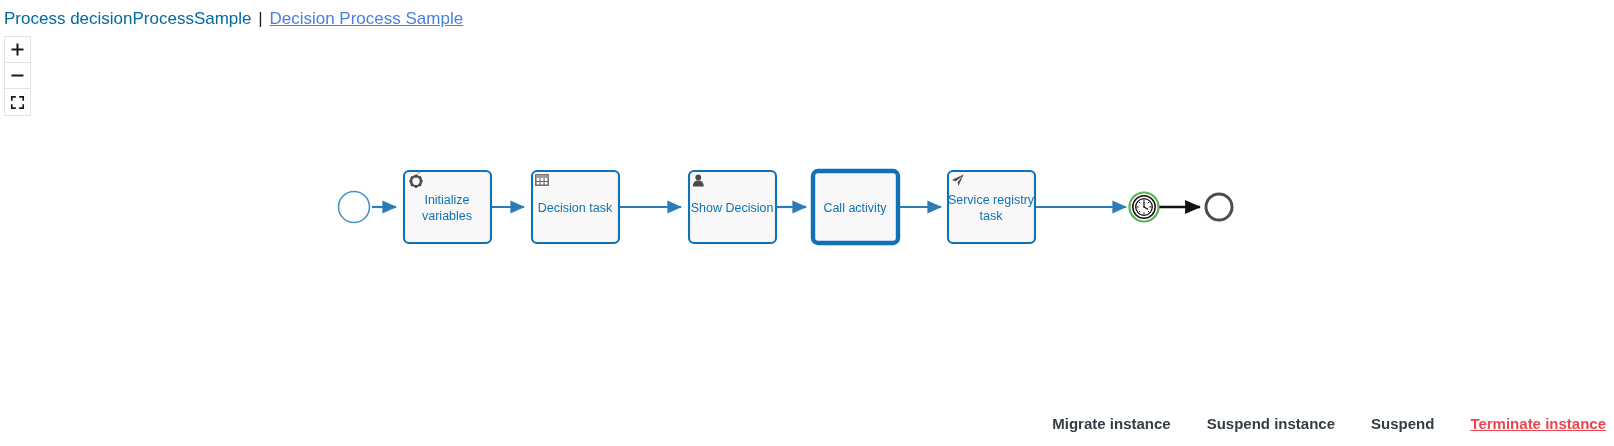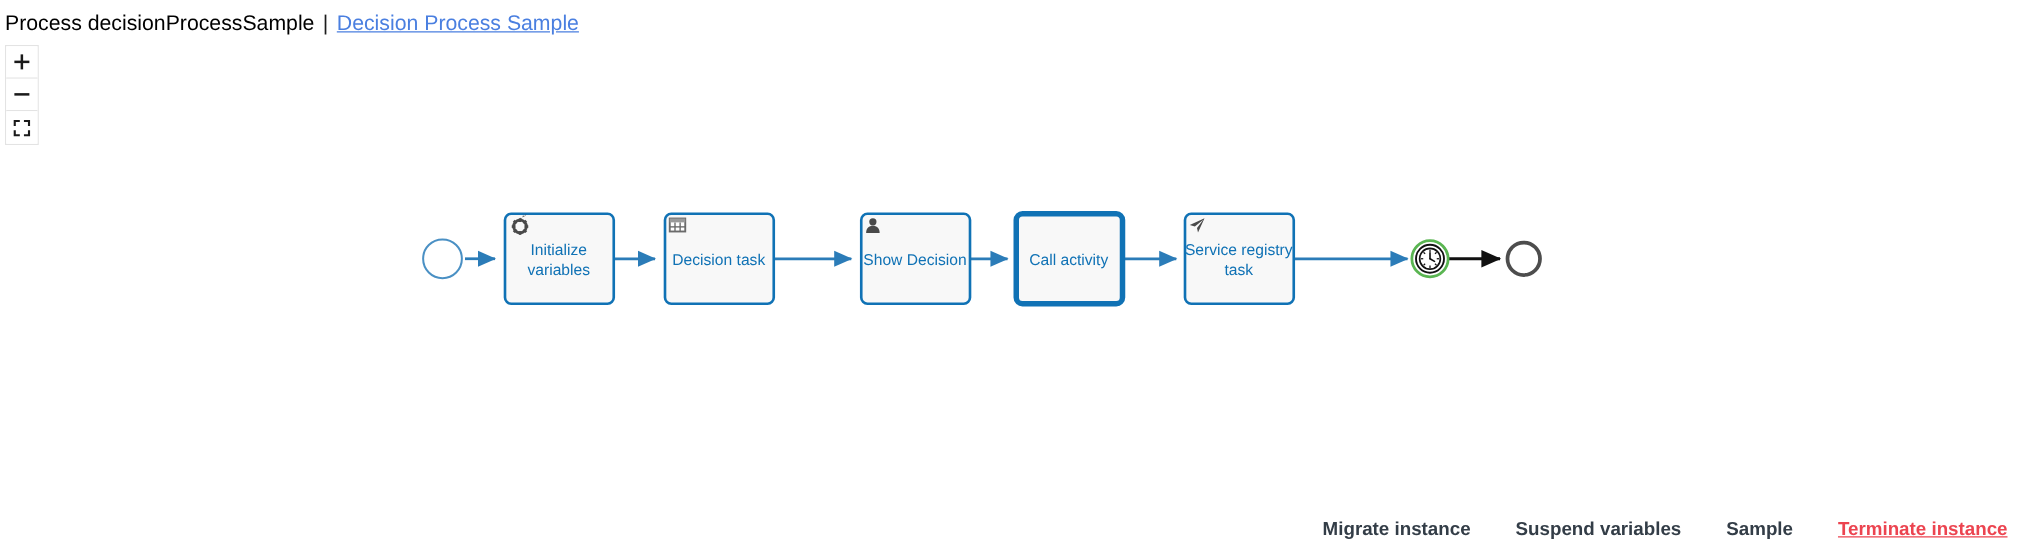--- a/index.html
+++ b/index.html
@@ -24,21 +24,21 @@
     top: 6px;
     width: 100%;
     height: 26px;
     font-size: 17px;
     line-height: 26px;
     color: #1c1c1c;
     white-space: nowrap;
     padding-left: 4px;
     box-sizing: border-box;
   }
-  #header .plain { color: #000000; }
+  #header .plain { color: #0369a1; }
   #header .sep { color: #1c1c1c; padding: 0 2px; }
   #header .proc-link {
     color: #4a7fe0;
     text-decoration: underline;
     cursor: pointer;
   }
 
   
   #zoom-controls {
     position: absolute;
@@ -233,16 +233,16 @@
       <line x1="1144" y1="207" x2="1147.6" y2="209.1" stroke="#111111" stroke-width="1.3" stroke-linecap="round"></line>
     </g>
   </g>
 
   <circle cx="1219" cy="207" r="13" fill="#ffffff" stroke="#4d4d4d" stroke-width="3"></circle>
 </svg>
 </div>
 
 <div id="footer-actions">
   <a class="action-link" href="#">Migrate instance</a>
-  <a class="action-link" href="#">Suspend variables</a>
-  <a class="action-link" href="#">Sample</a>
+  <a class="action-link" href="#">Suspend instance</a>
+  <a class="action-link" href="#">Suspend</a>
   <a class="action-link danger" href="#">Terminate instance</a>
 </div>
 
 </body></html>

